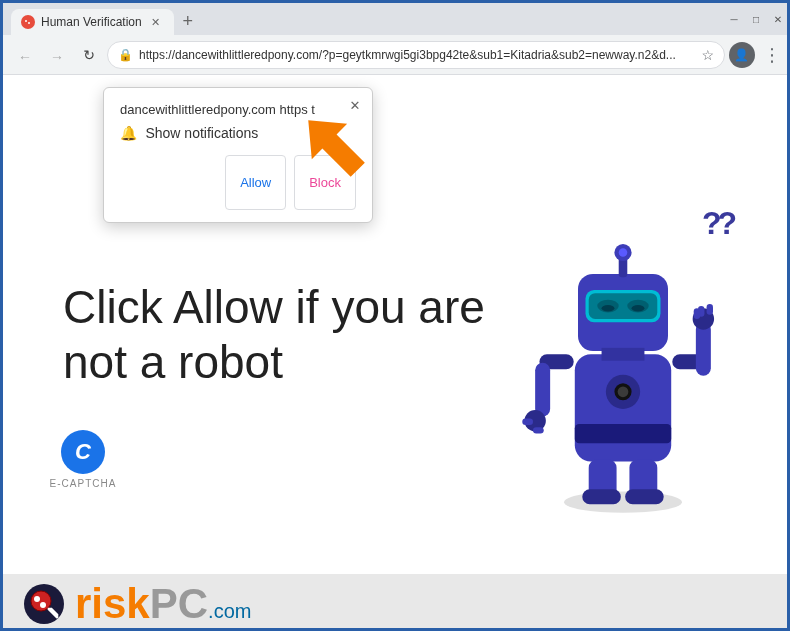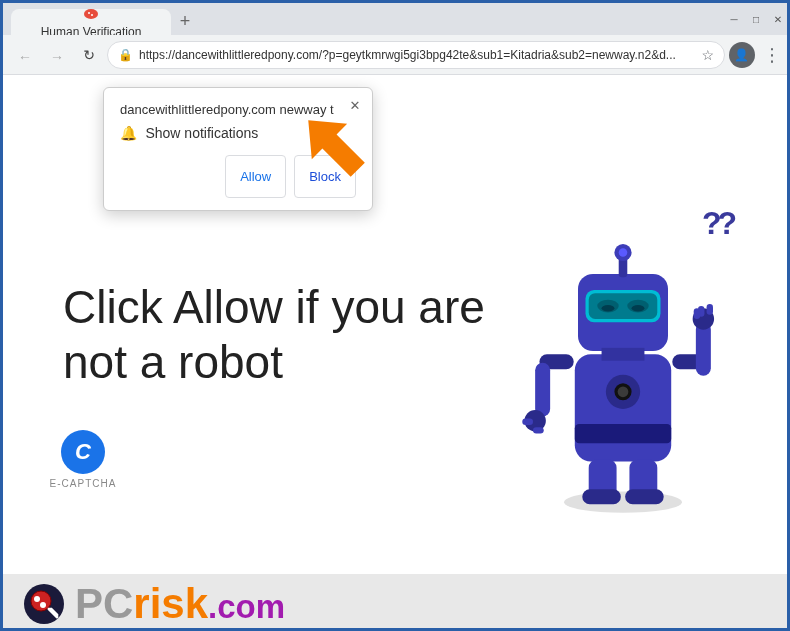--- a/index.html
+++ b/index.html
@@ -41,21 +41,20 @@
       align-items: center;
       background: #f1f3f4;
       height: 26px;
       padding: 0 10px;
       border-radius: 8px 8px 0 0;
       font-size: 12px;
       color: #333;
       gap: 6px;
       min-width: 160px;
       margin-top: 6px;
-      flex-direction: column;
     }
     .tab-favicon {
       width: 14px;
       height: 14px;
       background: #e74c3c;
       border-radius: 50%;
       display: flex;
       align-items: center;
       justify-content: center;
       font-size: 8px;
@@ -221,31 +220,31 @@
     .popup-notification-text {
       font-size: 14px;
       color: #333;
     }
     .popup-buttons {
       display: flex;
       justify-content: flex-end;
       gap: 8px;
     }
     .popup-btn {
-      padding: 13px 14px;
+      padding: 19px 14px;
       border-radius: 4px;
       font-size: 13px;
       cursor: pointer;
       border: 1px solid #dadce0;
       background: white;
       color: #1a73e8;
     }
     .popup-btn.block {
       background: white;
-      color: #1d4ed8;
+      color: #ec4899;
     }
     .popup-btn.allow {
       background: white;
       color: #1a73e8;
     }
 
     
     .orange-arrow {
       position: absolute;
       top: 30px;
@@ -477,21 +476,21 @@
           <rect x="106" y="228" width="26" height="38" rx="8" fill="#3d3db8"></rect>
 
           <rect x="62" y="256" width="36" height="14" rx="7" fill="#2a2a8a"></rect>
           <rect x="102" y="256" width="36" height="14" rx="7" fill="#2a2a8a"></rect>
         </svg>
       </div>
     </div>
 
     <div class="notification-popup">
       <span class="popup-close">✕</span>
-      <div class="popup-title">dancewithlittleredpony.com newway t</div>
+      <div class="popup-title">dancewithlittleredpony.com https t</div>
       <div class="popup-notification-row">
         <span class="bell-icon">🔔</span>
         <span class="popup-notification-text">Show notifications</span>
       </div>
       <div class="popup-buttons">
         <button class="popup-btn allow">Allow</button>
         <button class="popup-btn block">Block</button>
       </div>
     </div>
 
@@ -508,20 +507,20 @@
 
       <svg class="pcrisk-logo-icon" viewBox="0 0 42 42">
         <circle cx="21" cy="21" r="20" fill="#1a1a3a"></circle>
         <circle cx="18" cy="18" r="10" fill="#cc2222" stroke="#880000" stroke-width="1"></circle>
         <circle cx="14" cy="16" r="3" fill="white"></circle>
         <circle cx="20" cy="22" r="3" fill="white"></circle>
         <line x1="26" y1="26" x2="34" y2="34" stroke="white" stroke-width="3" stroke-linecap="round"></line>
         <line x1="28" y1="26" x2="34" y2="32" stroke="white" stroke-width="3" stroke-linecap="round"></line>
       </svg>
       <div style="display:flex;align-items:baseline;gap:0;">
+        <span class="pcrisk-text pcrisk-risk" style="font-size:42px;font-weight:900;color:#f57c00;line-height:1;">risk</span>
         <span class="pcrisk-text pcrisk-pc" style="font-size:42px;font-weight:900;color:#999;line-height:1;">PC</span>
-        <span class="pcrisk-text pcrisk-risk" style="font-size:42px;font-weight:900;color:#f57c00;line-height:1;">risk</span>
-        <span class="pcrisk-dot-com" style="font-size:33px;font-weight:700;color:#a21caf;line-height:1;">.com</span>
+        <span class="pcrisk-dot-com" style="font-size:20px;font-weight:400;color:#0369a1;line-height:1;">.com</span>
       </div>
     </div>
 
   </div>
 </div>
 
 </body></html>

